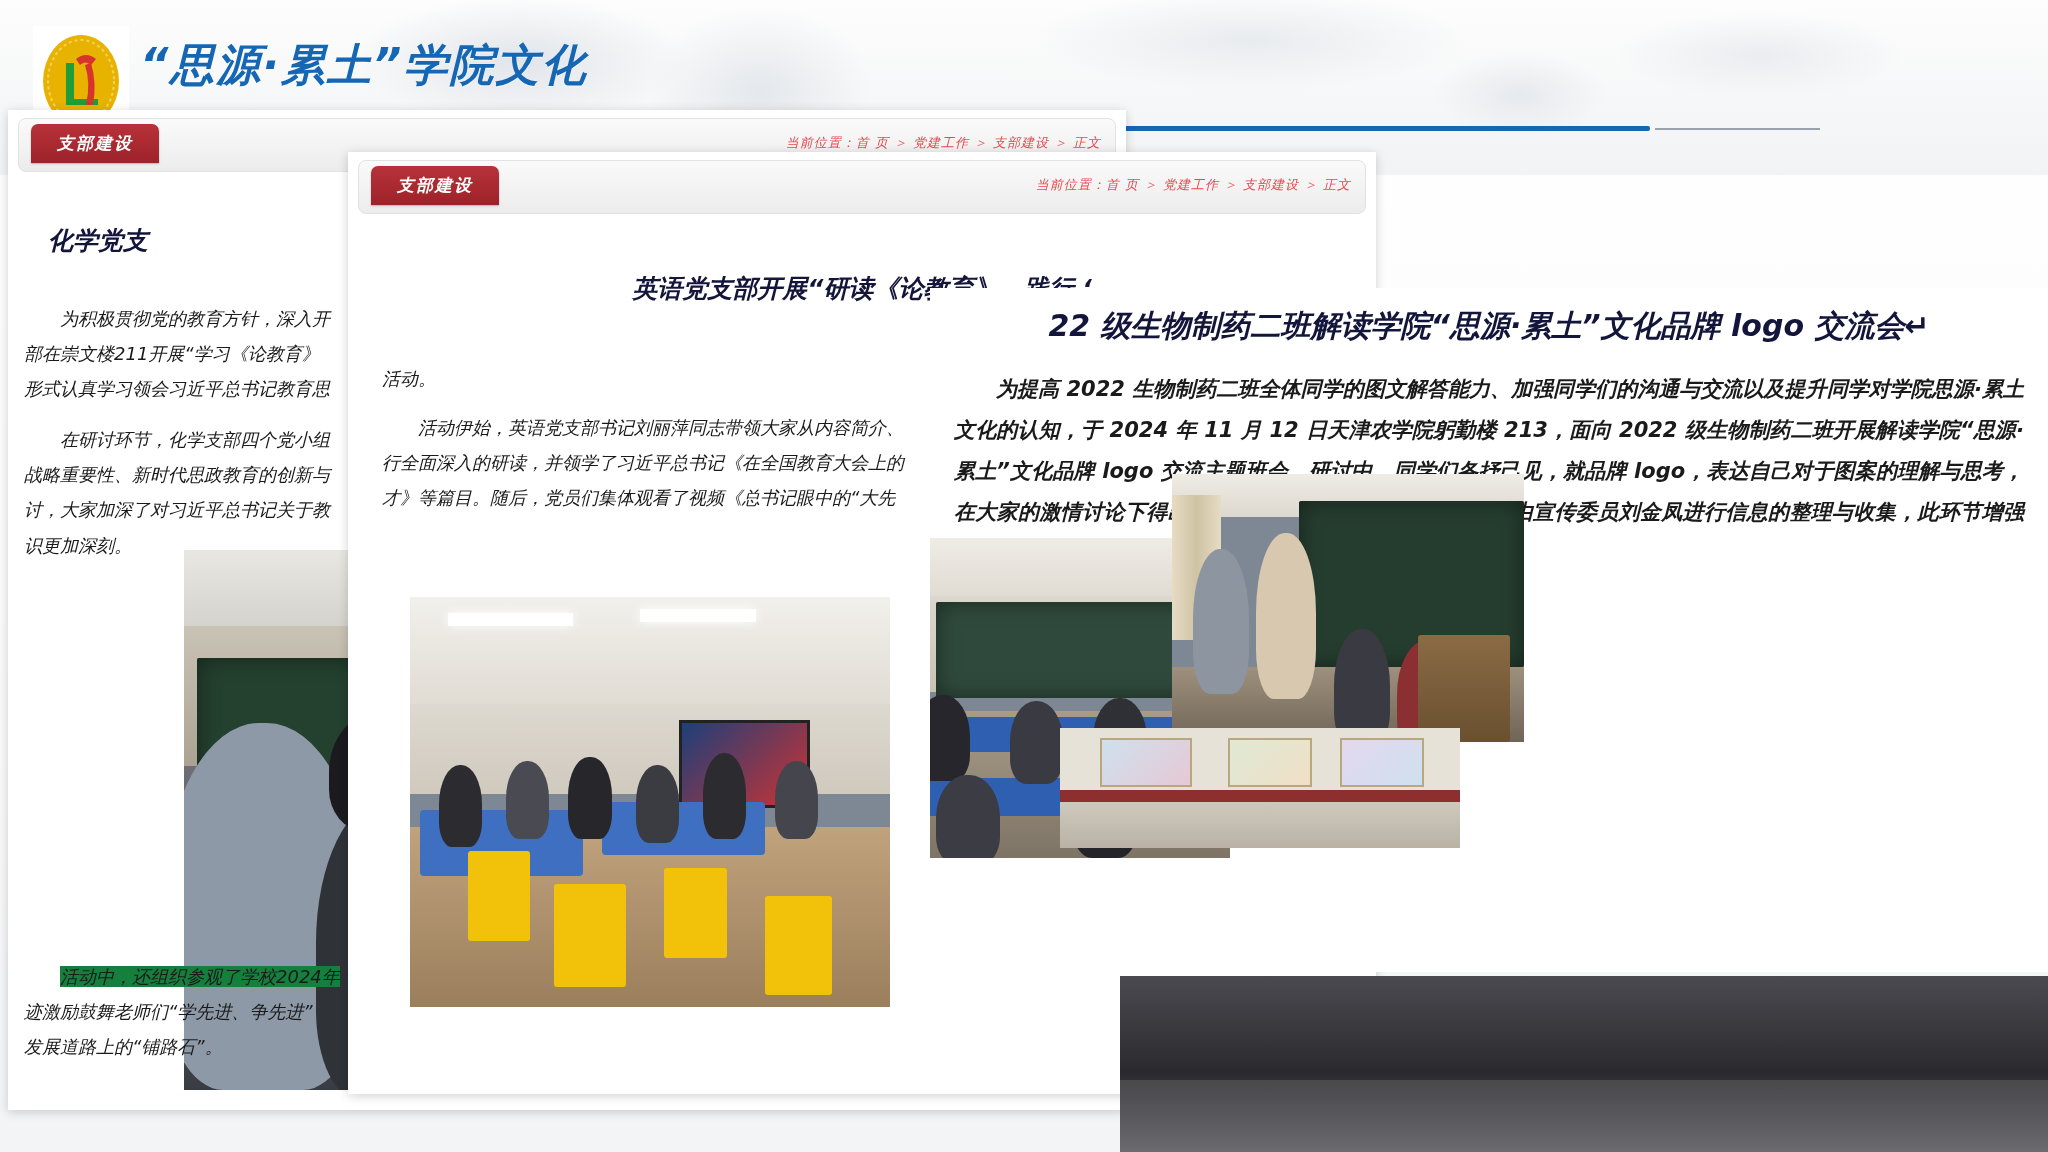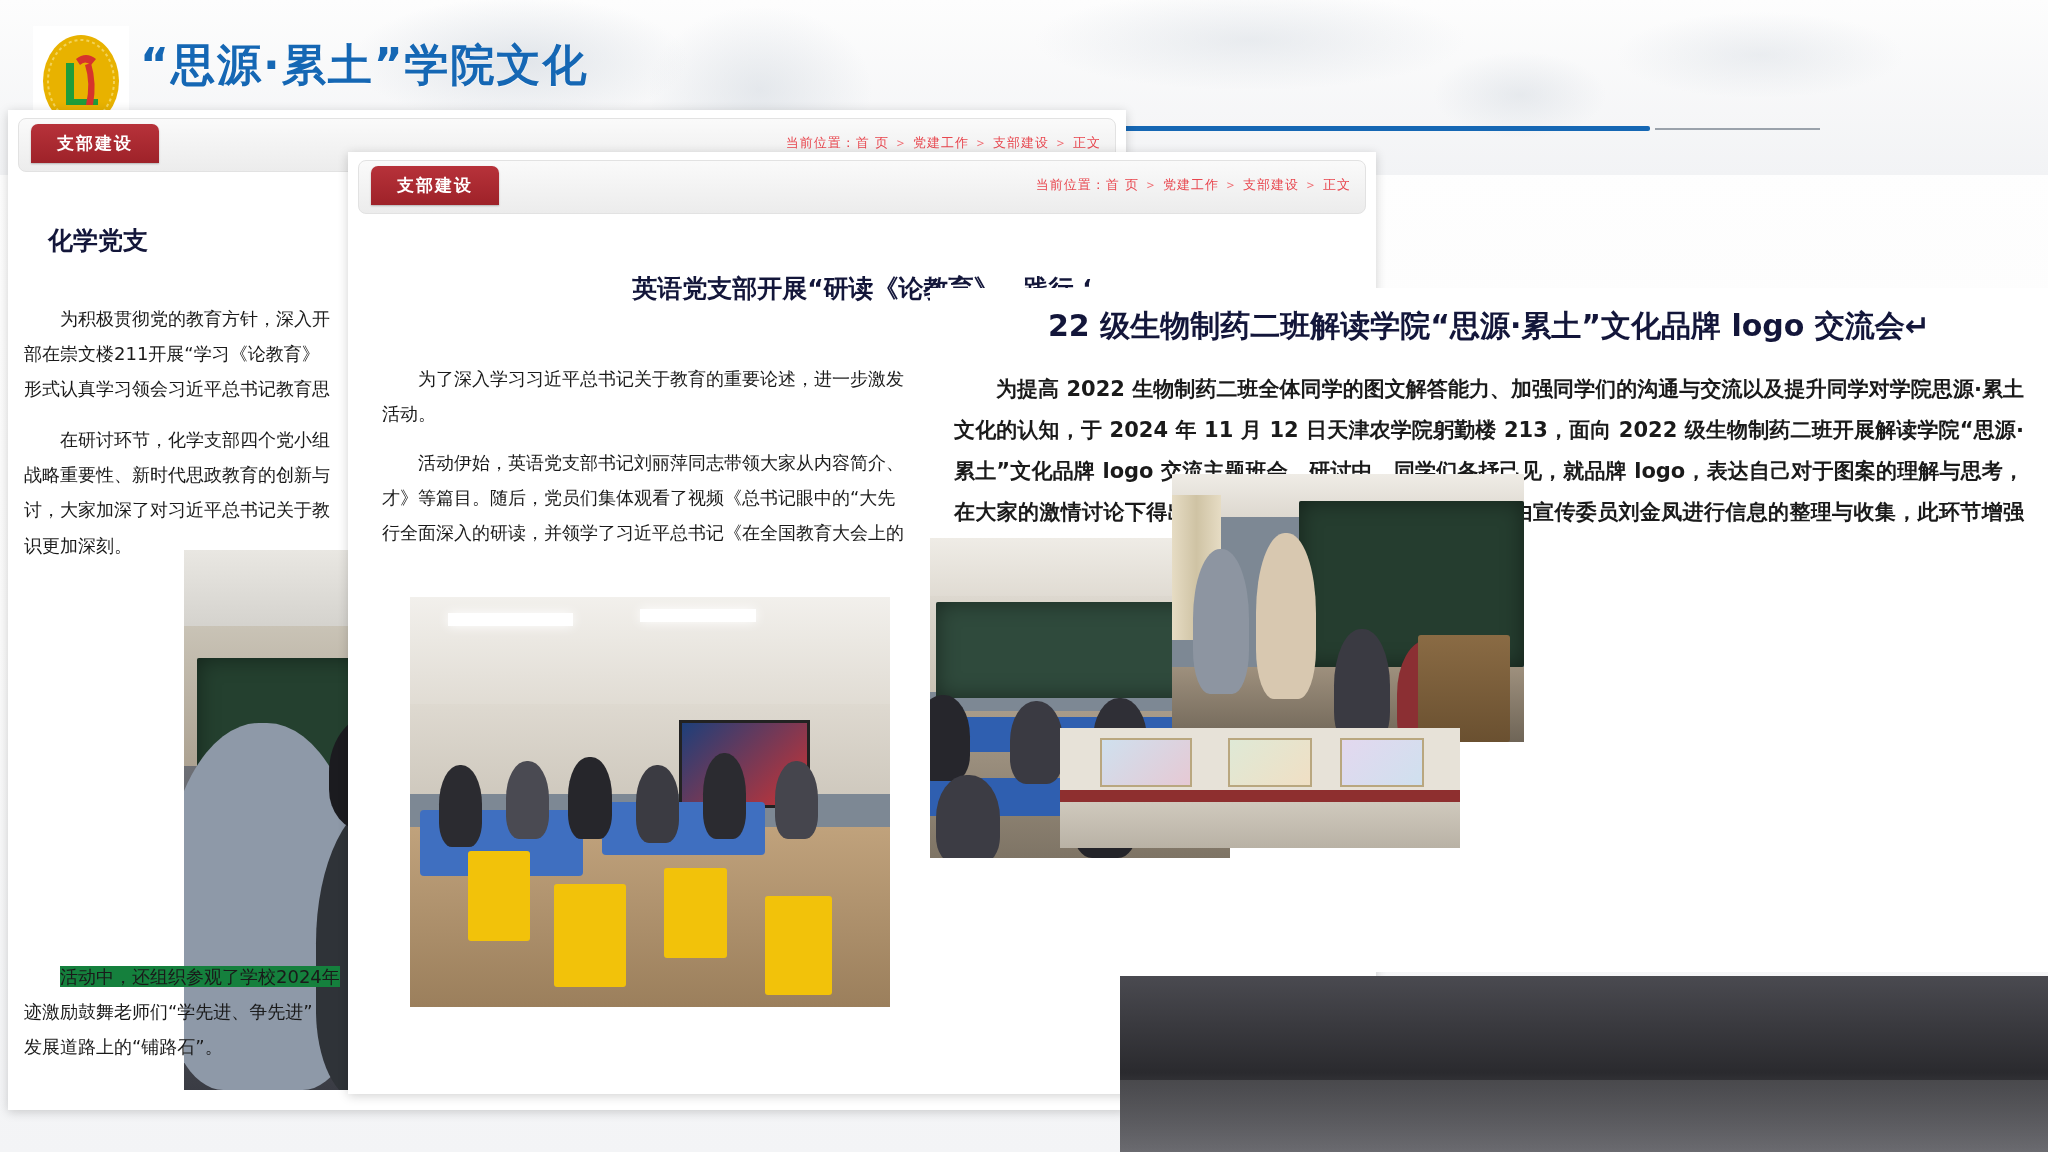--- a/index.html
+++ b/index.html
@@ -8,20 +8,21 @@
     font-family:"Liberation Sans","DejaVu Sans",sans-serif;
     background:#ffffff;
     overflow:hidden;
     position:relative;
   }
   .slide{
     position:absolute;inset:0;
     background:
       linear-gradient(180deg,#ffffff 0%,#fbfbfb 55%,#f3f4f6 100%);
     overflow:hidden;
+    font-style:italic;
   }
   
   .watermark{
     position:absolute;left:0;top:0;width:2048px;height:175px;
     background:
       radial-gradient(ellipse 240px 90px at 520px 60px,rgba(205,212,220,.55),transparent 70%),
       radial-gradient(ellipse 160px 120px at 760px 90px,rgba(205,212,220,.45),transparent 70%),
       radial-gradient(ellipse 300px 70px at 1250px 40px,rgba(205,212,220,.40),transparent 72%),
       radial-gradient(ellipse 120px 60px at 1520px 95px,rgba(205,212,220,.40),transparent 72%),
       radial-gradient(ellipse 200px 60px at 1760px 55px,rgba(205,212,220,.35),transparent 72%),
@@ -179,26 +180,25 @@
       <div class="tagchip">支部建设</div>
       <div class="crumb">
         <span>当前位置：</span><span>首 页</span><span class="sep">＞</span><span>党建工作</span><span class="sep">＞</span><span>支部建设</span><span class="sep">＞</span><span>正文</span>
       </div>
     </div>
 
     <div class="art-title" style="font-size:25px;margin:58px 0 0 0;padding:0 26px;">英语党支部开展“研读《论教育》，践行 ‘</div>
     <div class="art-meta" style="margin-top:14px;padding-right:210px;">2024-11-14 08:55 刘丽</div>
 
     <div style="padding:24px 34px 0 34px;font-size:18px;">
-      <div class="art-p indent">为了深入学习习近平总书记关于教育的重要论述，进一步激发</div>
       <div class="art-p">活动。</div>
       <div style="height:14px"></div>
       <div class="art-p indent">活动伊始，英语党支部书记刘丽萍同志带领大家从内容简介、</div>
+      <div class="art-p">行全面深入的研读，并领学了习近平总书记《在全国教育大会上的</div>
       <div class="art-p">才》等篇目。随后，党员们集体观看了视频《总书记眼中的“大先</div>
-      <div class="art-p">行全面深入的研读，并领学了习近平总书记《在全国教育大会上的</div>
     </div>
 
     <div class="photo" style="position:absolute;left:62px;top:445px;width:480px;height:410px;">
       <div class="ceiling" style="height:30%;background:linear-gradient(180deg,#f2f0ec,#ded9d0)"></div>
       <div style="position:absolute;left:8%;top:4%;width:26%;height:3%;background:#fff;box-shadow:0 0 12px #fff;"></div>
       <div style="position:absolute;left:48%;top:3%;width:24%;height:3%;background:#fff;box-shadow:0 0 12px #fff;"></div>
       <div class="wall" style="top:26%;height:22%;background:linear-gradient(180deg,#ded9d0,#cfc9be)"></div>
       <div class="screen" style="left:56%;top:30%;width:26%;height:20%;"></div>
       <div class="floor" style="height:44%;background:linear-gradient(180deg,#c0a27c,#9b7f5c)"></div>
       <div style="position:absolute;left:2%;top:52%;width:34%;height:16%;background:#3f6fc0;border-radius:4px;"></div>

